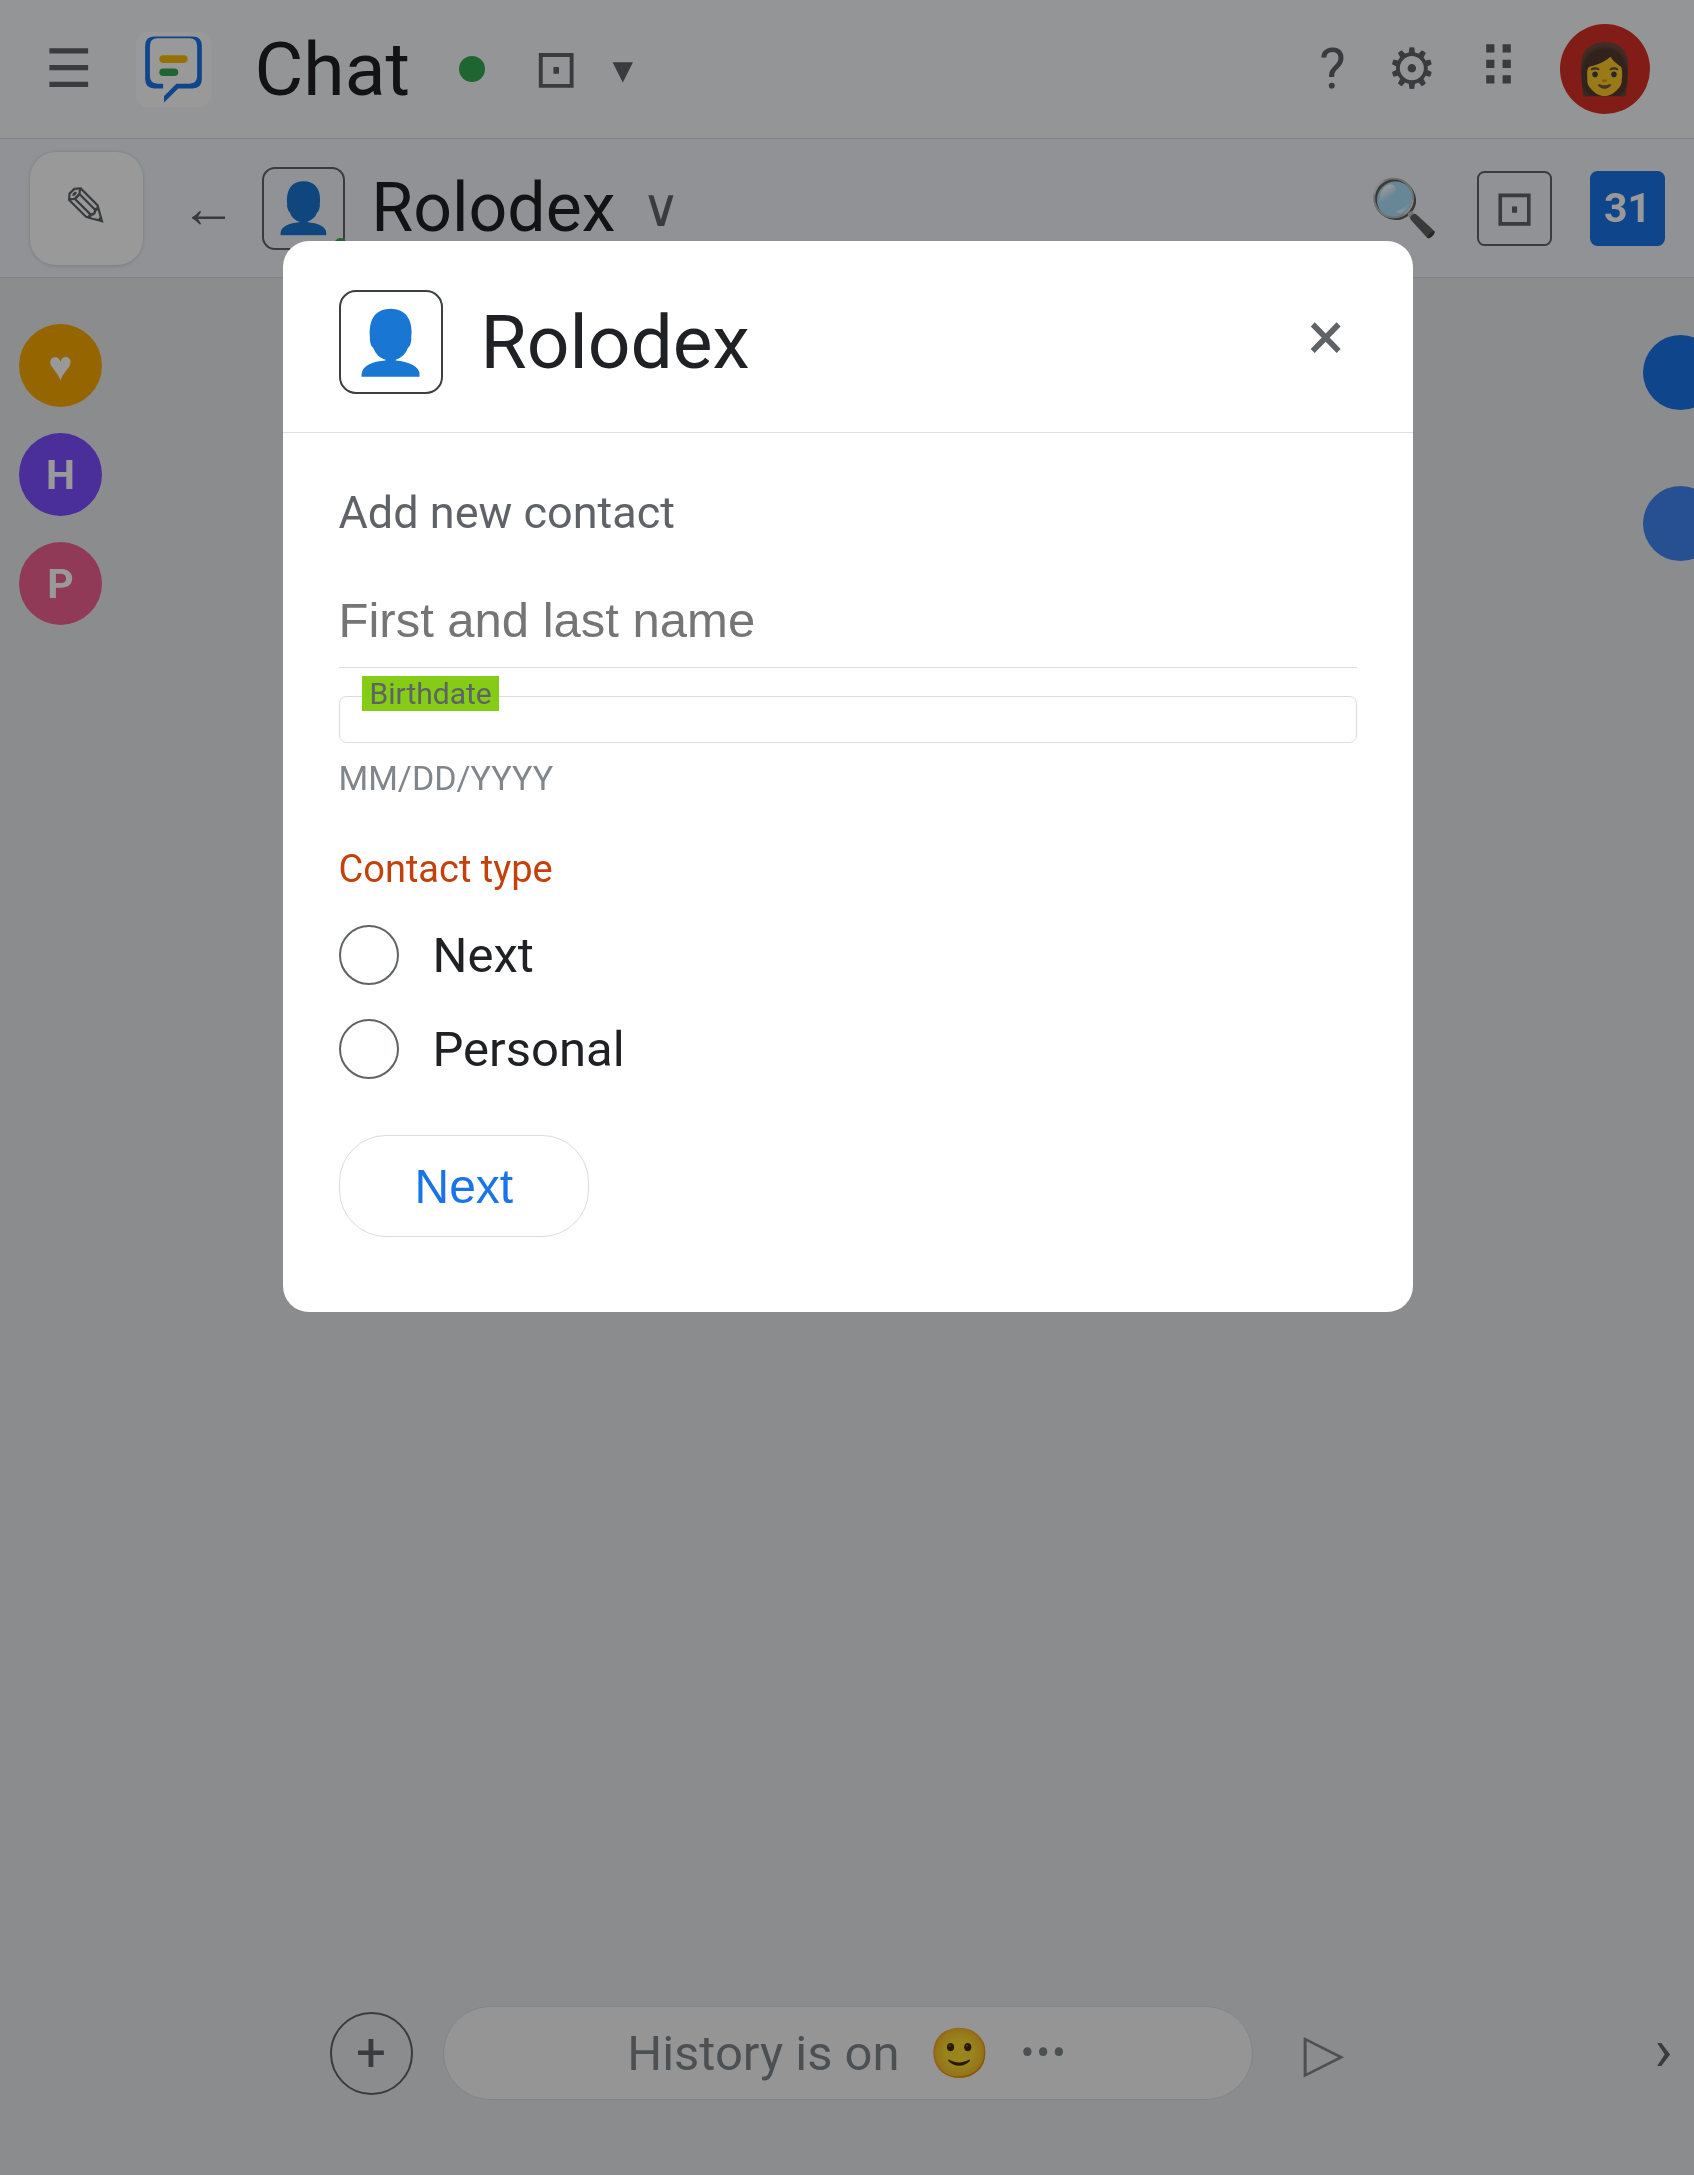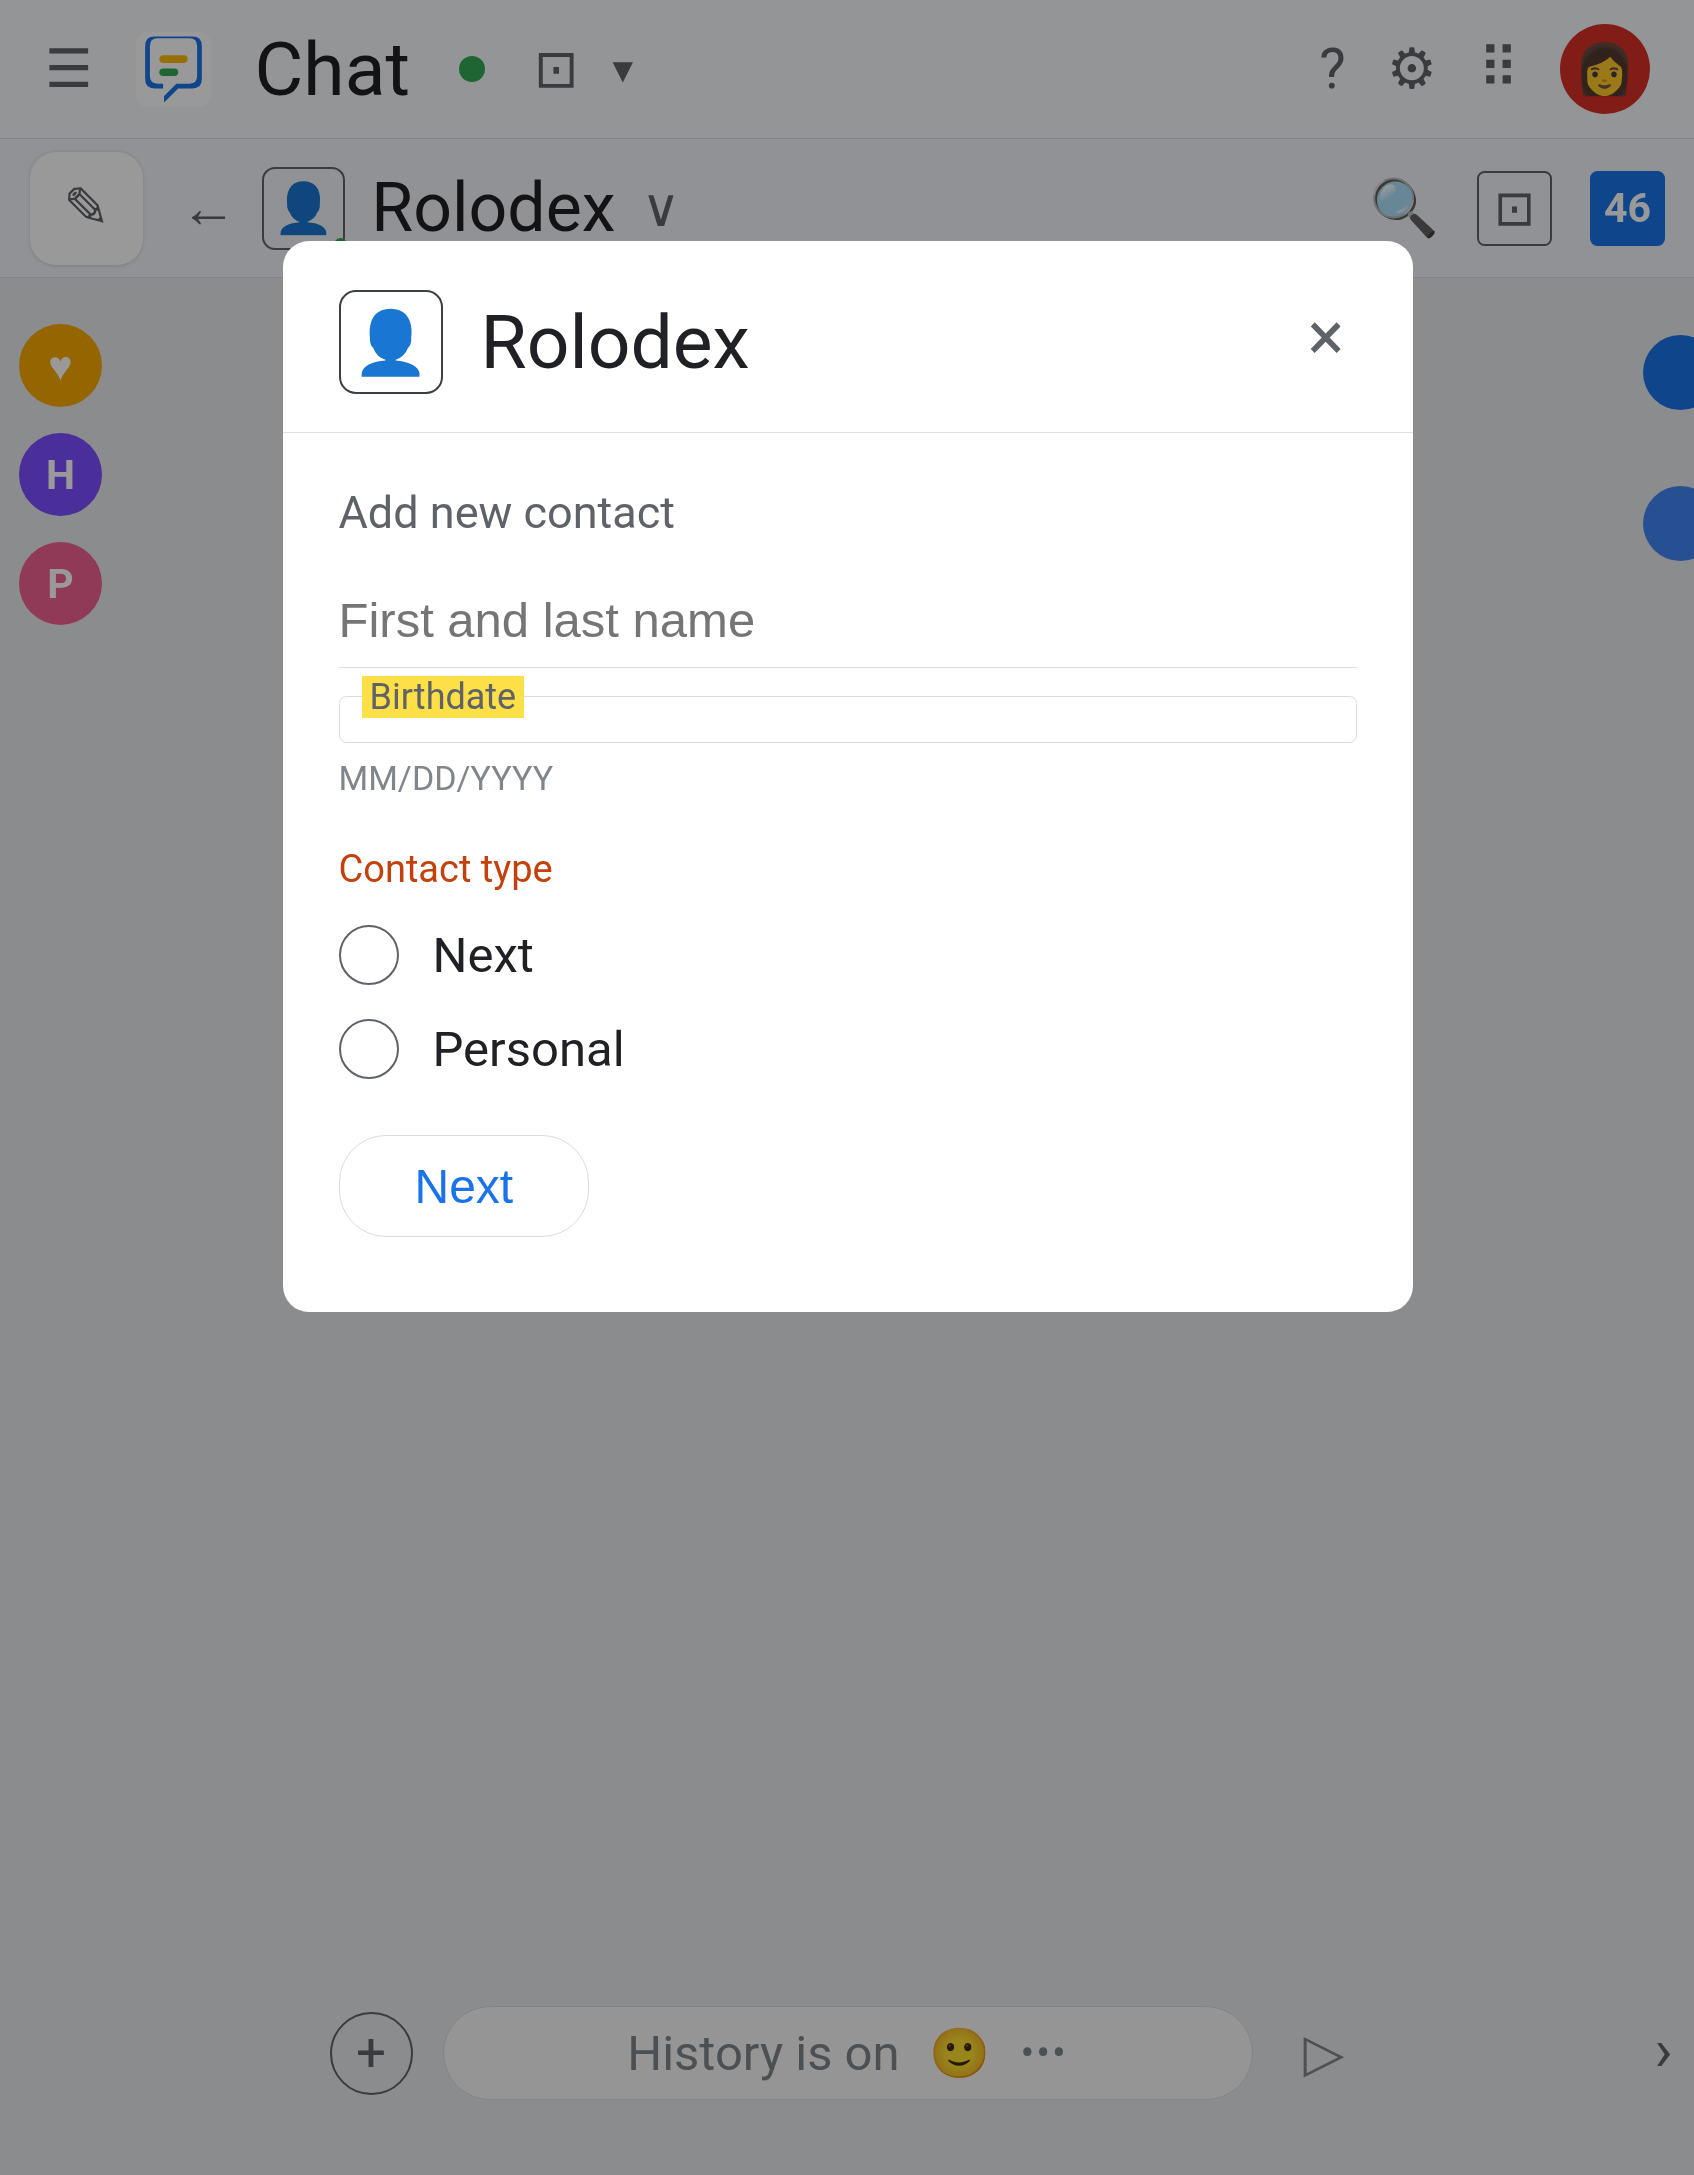--- a/index.html
+++ b/index.html
@@ -195,23 +195,23 @@
     .birthdate-wrapper {
       position: relative;
       border: 1.9px solid #dadce0;
       border-radius: 7.5px;
       padding: 26px 34px 19px;
       margin-bottom: 15px;
     }
     .birthdate-label {
       position: absolute;
       top: -21px; left: 22.6px;
-      background: #fde047;
+      background: #84cc16;
       padding: 0 7.5px;
-      font-size: 36px; color: #5f6368;
+      font-size: 30px; color: #5f6368;
     }
     .birthdate-input-row {
       display: flex; align-items: center; justify-content: space-between;
     }
     .birthdate-value { font-size: 49px; color: #202124; }
     .cal-icon { font-size: 53px; color: #5f6368; cursor: pointer; }
     .format-hint { font-size: 34px; color: #80868b; margin-bottom: 49px; }
 
     .contact-type-label { font-size: 38px; color: #c2410c; margin-bottom: 34px; }
     .radio-group { display: flex; flex-direction: column; gap: 34px; margin-bottom: 56px; }
@@ -282,21 +282,21 @@
     <span>👤</span>
   </div>
   <span class="rolodex-name">Rolodex</span>
   <span class="chevron-icon">∨</span>
   <div class="sub-bar-right">
     <span class="search-icon-top">🔍</span>
     <div class="calendar-icon-top">
       <span>⊡</span>
     </div>
     <div class="cal-31">
-      <span>46</span>
+      <span>31</span>
     </div>
   </div>
 </div>
 
 <div class="bg-content">
 
   <div class="sidebar-left">
     <div class="sidebar-badge" style="background:#f9ab00;">
       <span>♥</span>
     </div>

